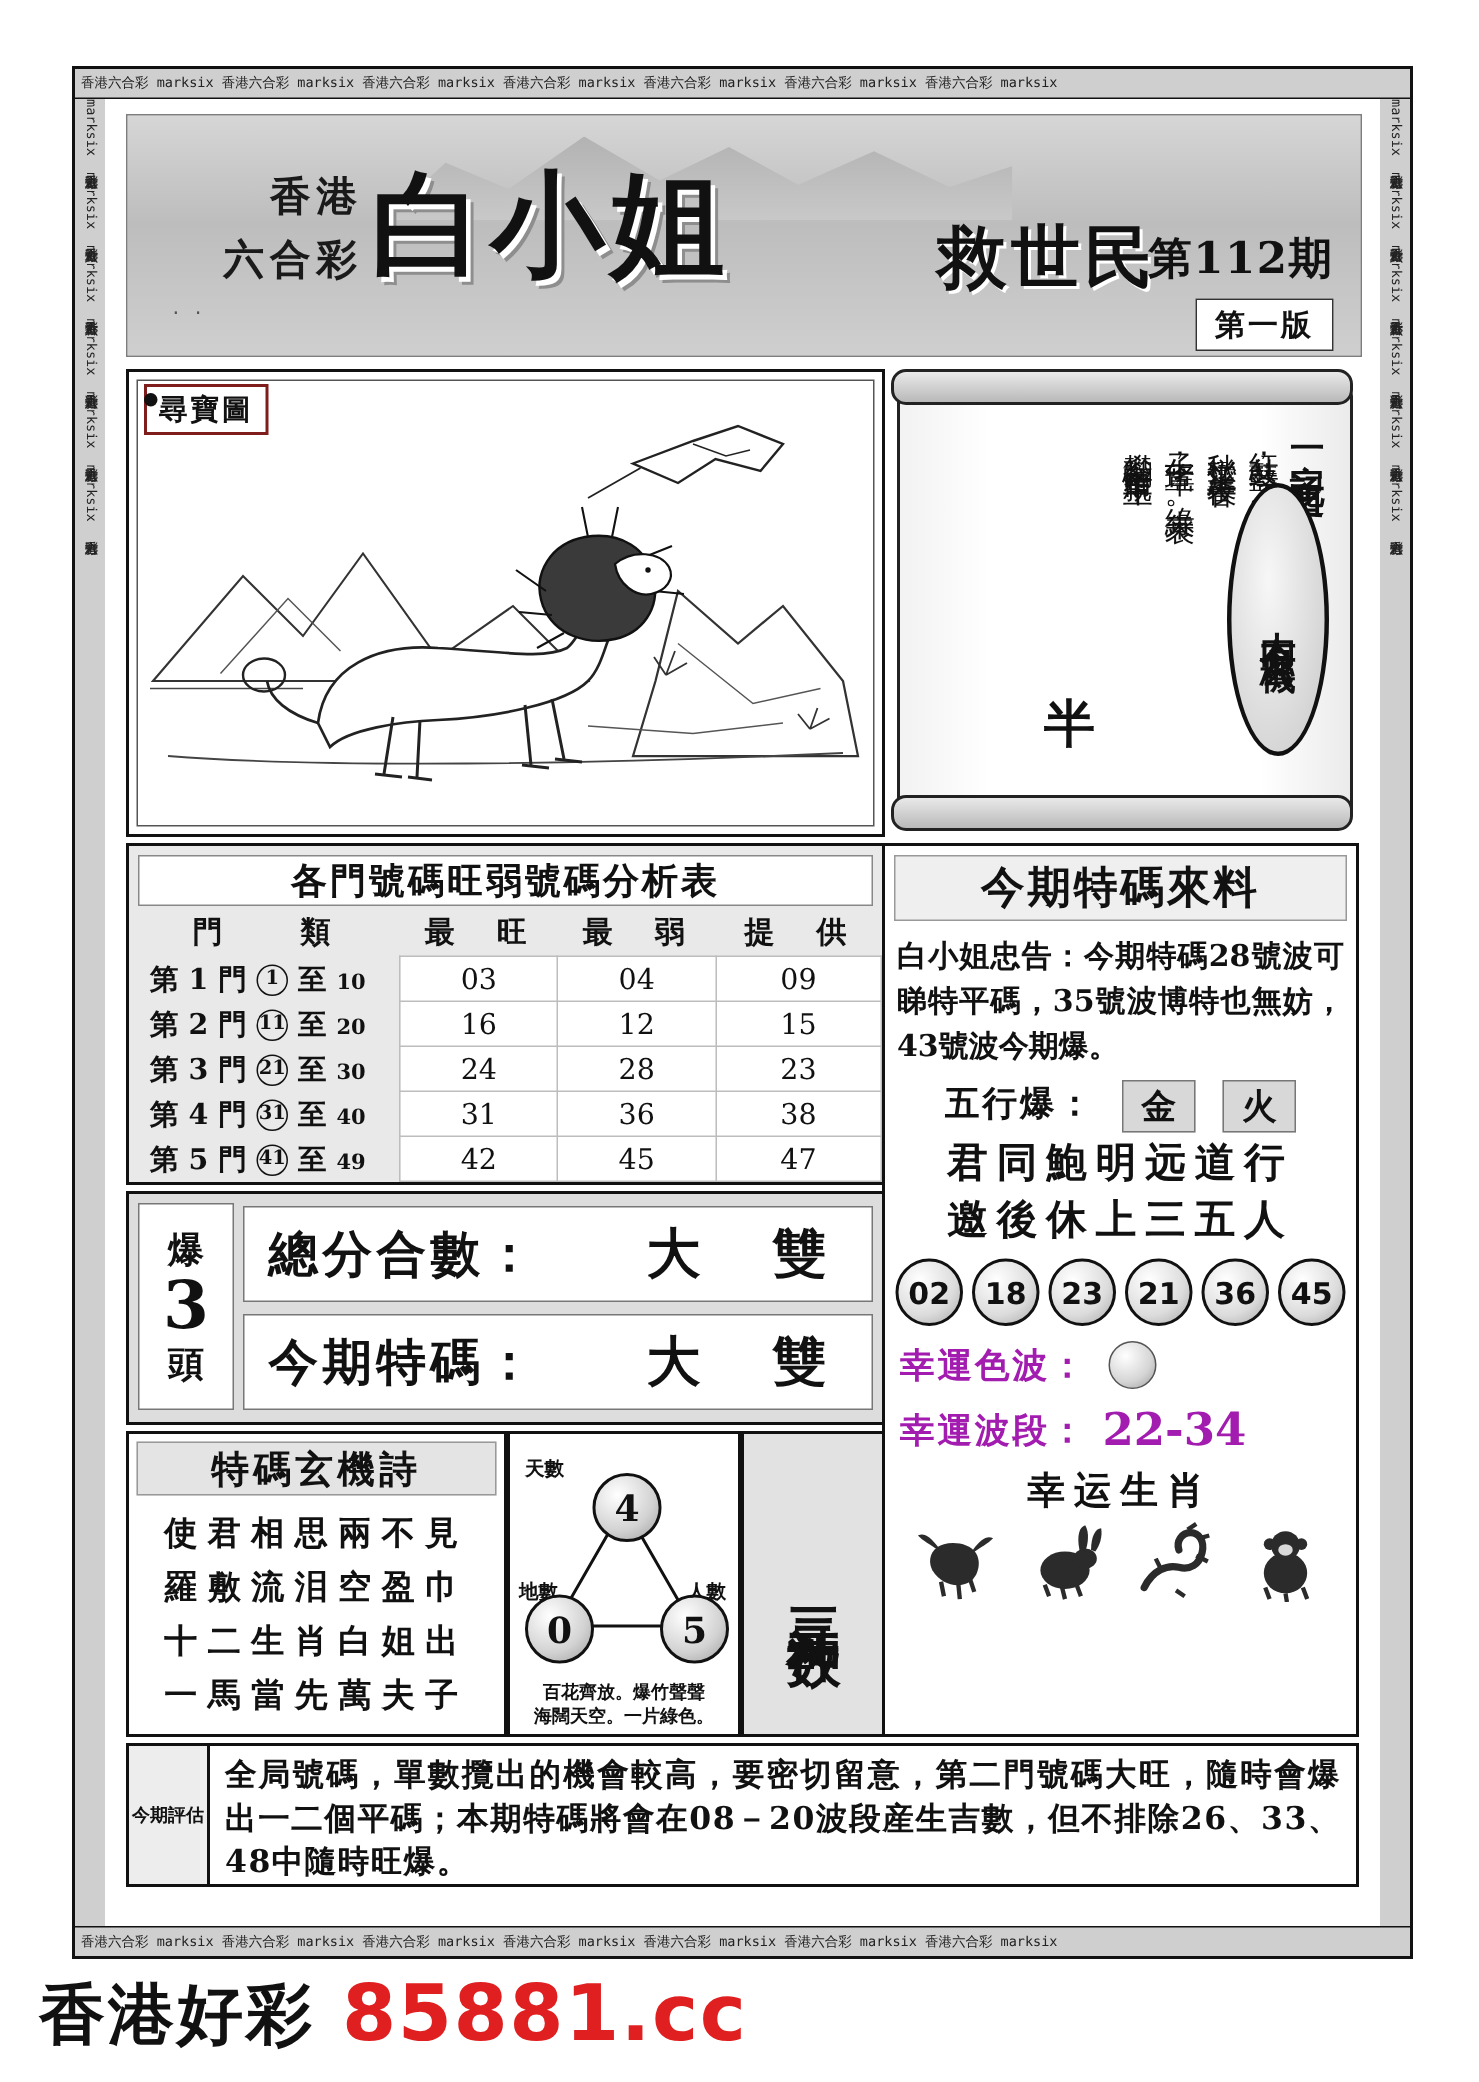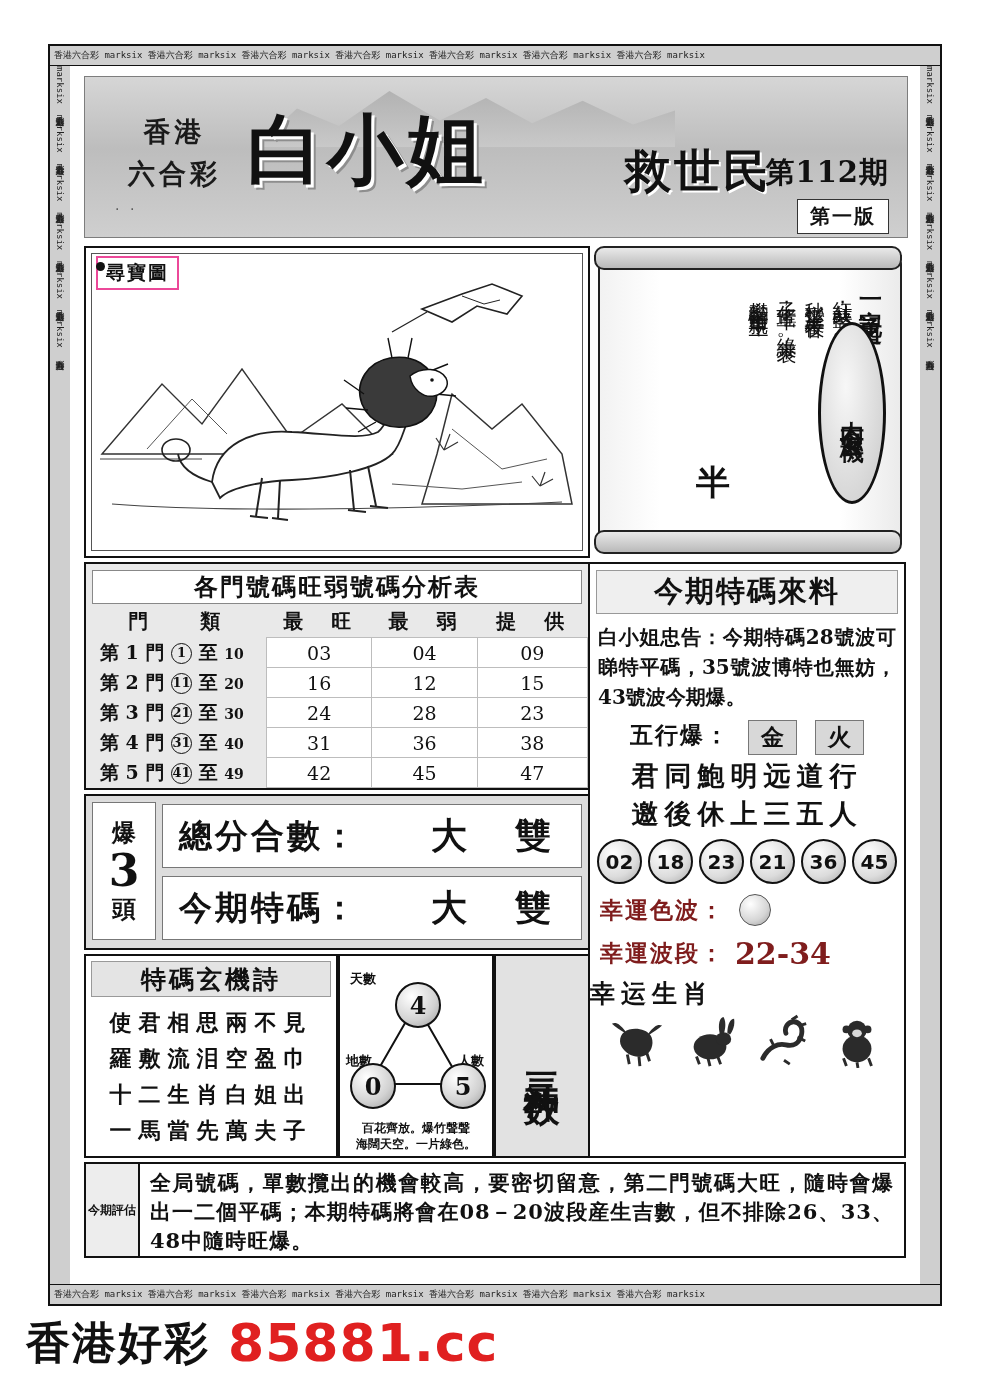--- a/index.html
+++ b/index.html
@@ -52,21 +52,21 @@
     border:1px solid #7d7d7d;
   }
   .mast-mountains{
     position:absolute;left:170px;top:0;width:420px;height:70px;
     background:linear-gradient(180deg,#9f9f9f,#cccccc);
     clip-path:polygon(0 100%,10% 45%,20% 70%,32% 20%,44% 62%,55% 30%,66% 66%,78% 34%,90% 68%,100% 48%,100% 100%);
     opacity:.75;
   }
   .mast-hk{
     position:absolute;left:22px;top:34px;width:135px;
-    text-align:center;font-family:"DejaVu Serif","Liberation Serif",serif;
+    text-align:right;font-family:"DejaVu Serif","Liberation Serif",serif;
     font-weight:bold;font-size:27px;line-height:42px;color:#1a1a1a;
     letter-spacing:4px;
   }
   .mast-title{
     position:absolute;left:162px;top:30px;
     font-family:"DejaVu Serif","Liberation Serif",serif;
     font-weight:bold;font-size:76px;line-height:86px;color:#111;
     letter-spacing:4px;
     text-shadow:3px 3px 0 #fff, 5px 5px 0 #8e8e8e;
   }
@@ -90,21 +90,21 @@
   .mast-dots{position:absolute;left:30px;top:120px;font-size:14px;color:#555;letter-spacing:3px;}
 
   
   .pic-panel{
     position:absolute;left:14px;top:180px;width:502px;height:308px;
     border:2px solid #111;background:#fff;
   }
   .pic-inner{position:absolute;inset:5px;border:1px solid #555;overflow:hidden;background:#fff;}
   .pic-label{
     position:absolute;left:10px;top:8px;z-index:5;
-    border:2px solid #ec4899;background:#fff;padding:2px 8px;
+    border:2px solid #7f1d1d;background:#fff;padding:2px 8px;
     font-family:Liberation Mono, monospace;font-weight:bold;
     font-size:19px;letter-spacing:2px;color:#111;
   }
   .pic-dot{position:absolute;left:-2px;top:4px;width:9px;height:9px;border-radius:50%;background:#111;}
 
   
   .scroll-panel{
     position:absolute;right:14px;top:180px;width:314px;height:308px;
   }
   .scroll-body{
@@ -272,29 +272,29 @@
   }
   .numrow{display:flex;justify-content:center;gap:6px;margin-top:8px;}
   .numball{
     width:41px;height:41px;border-radius:50%;border:2px solid #111;
     background:radial-gradient(circle at 35% 30%,#fff,#dcdcdc 60%,#a8a8a8);
     display:flex;align-items:center;justify-content:center;
     font-family:"DejaVu Sans","Liberation Sans",sans-serif;font-weight:bold;font-size:20px;color:#111;
   }
   .lucky-row{
     display:flex;align-items:center;padding:0 10px;margin-top:10px;
-    font-family:"DejaVu Serif","Liberation Serif",serif;font-weight:bold;font-size:23px;color:#7f1d1d;letter-spacing:2px;
+    font-family:"DejaVu Serif","Liberation Serif",serif;font-weight:bold;font-size:23px;color:#a21caf;letter-spacing:2px;
   }
   .lucky-ball{
     width:30px;height:30px;border-radius:50%;margin-left:14px;
     background:radial-gradient(circle at 35% 30%,#fff,#d5d5d5 60%,#9c9c9c);border:1px solid #555;
   }
   .lucky-range{margin-left:10px;font-size:30px;letter-spacing:0;}
   .lucky-zodiac-title{
-    text-align:left;margin-top:6px;
+    text-align:center;margin-top:6px;
     font-family:"DejaVu Serif","Liberation Serif",serif;font-weight:bold;font-size:25px;letter-spacing:6px;color:#111;
   }
   .zodiac-row{display:flex;justify-content:space-around;align-items:flex-end;padding:2px 10px 0;}
   .zodiac-cell{width:62px;height:58px;display:flex;align-items:center;justify-content:center;}
   .zodiac-cell svg{width:58px;height:54px;}
 
   
   .bottom-panel{
     position:absolute;left:14px;right:14px;top:1096px;height:92px;
     border:2px solid #111;background:#fff;display:flex;

